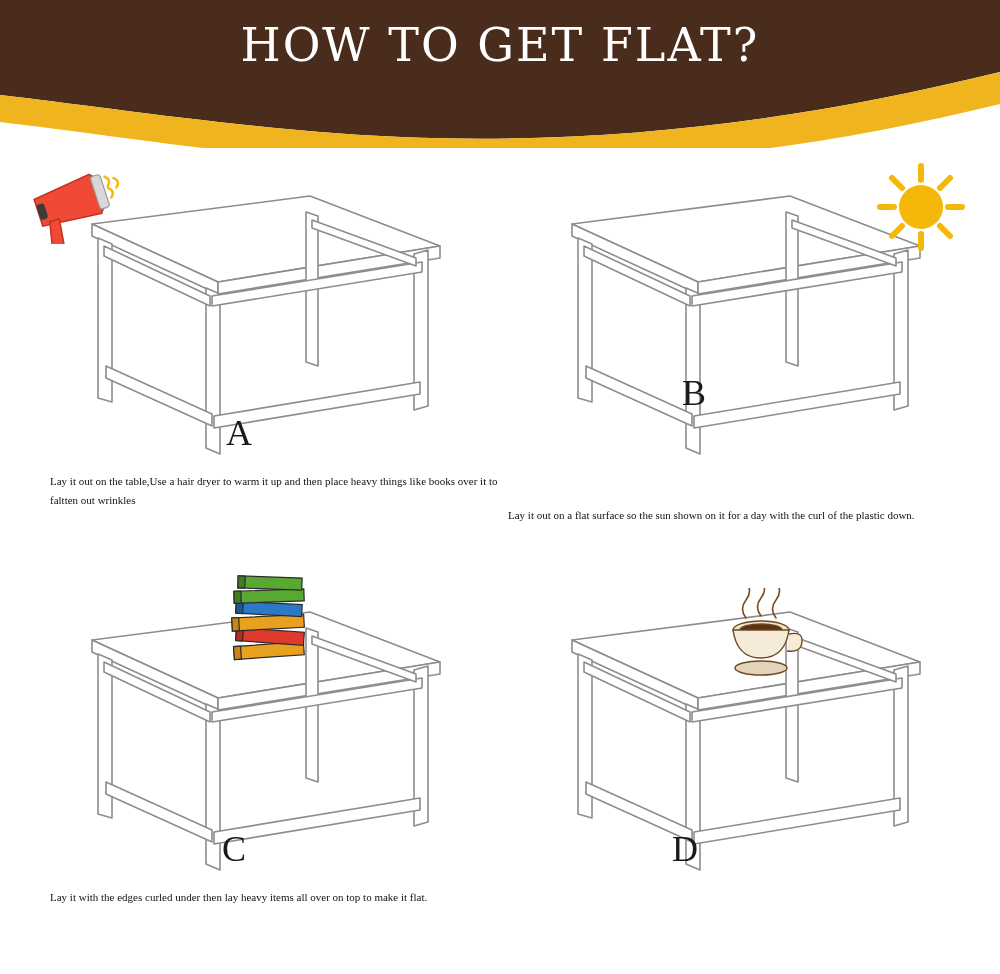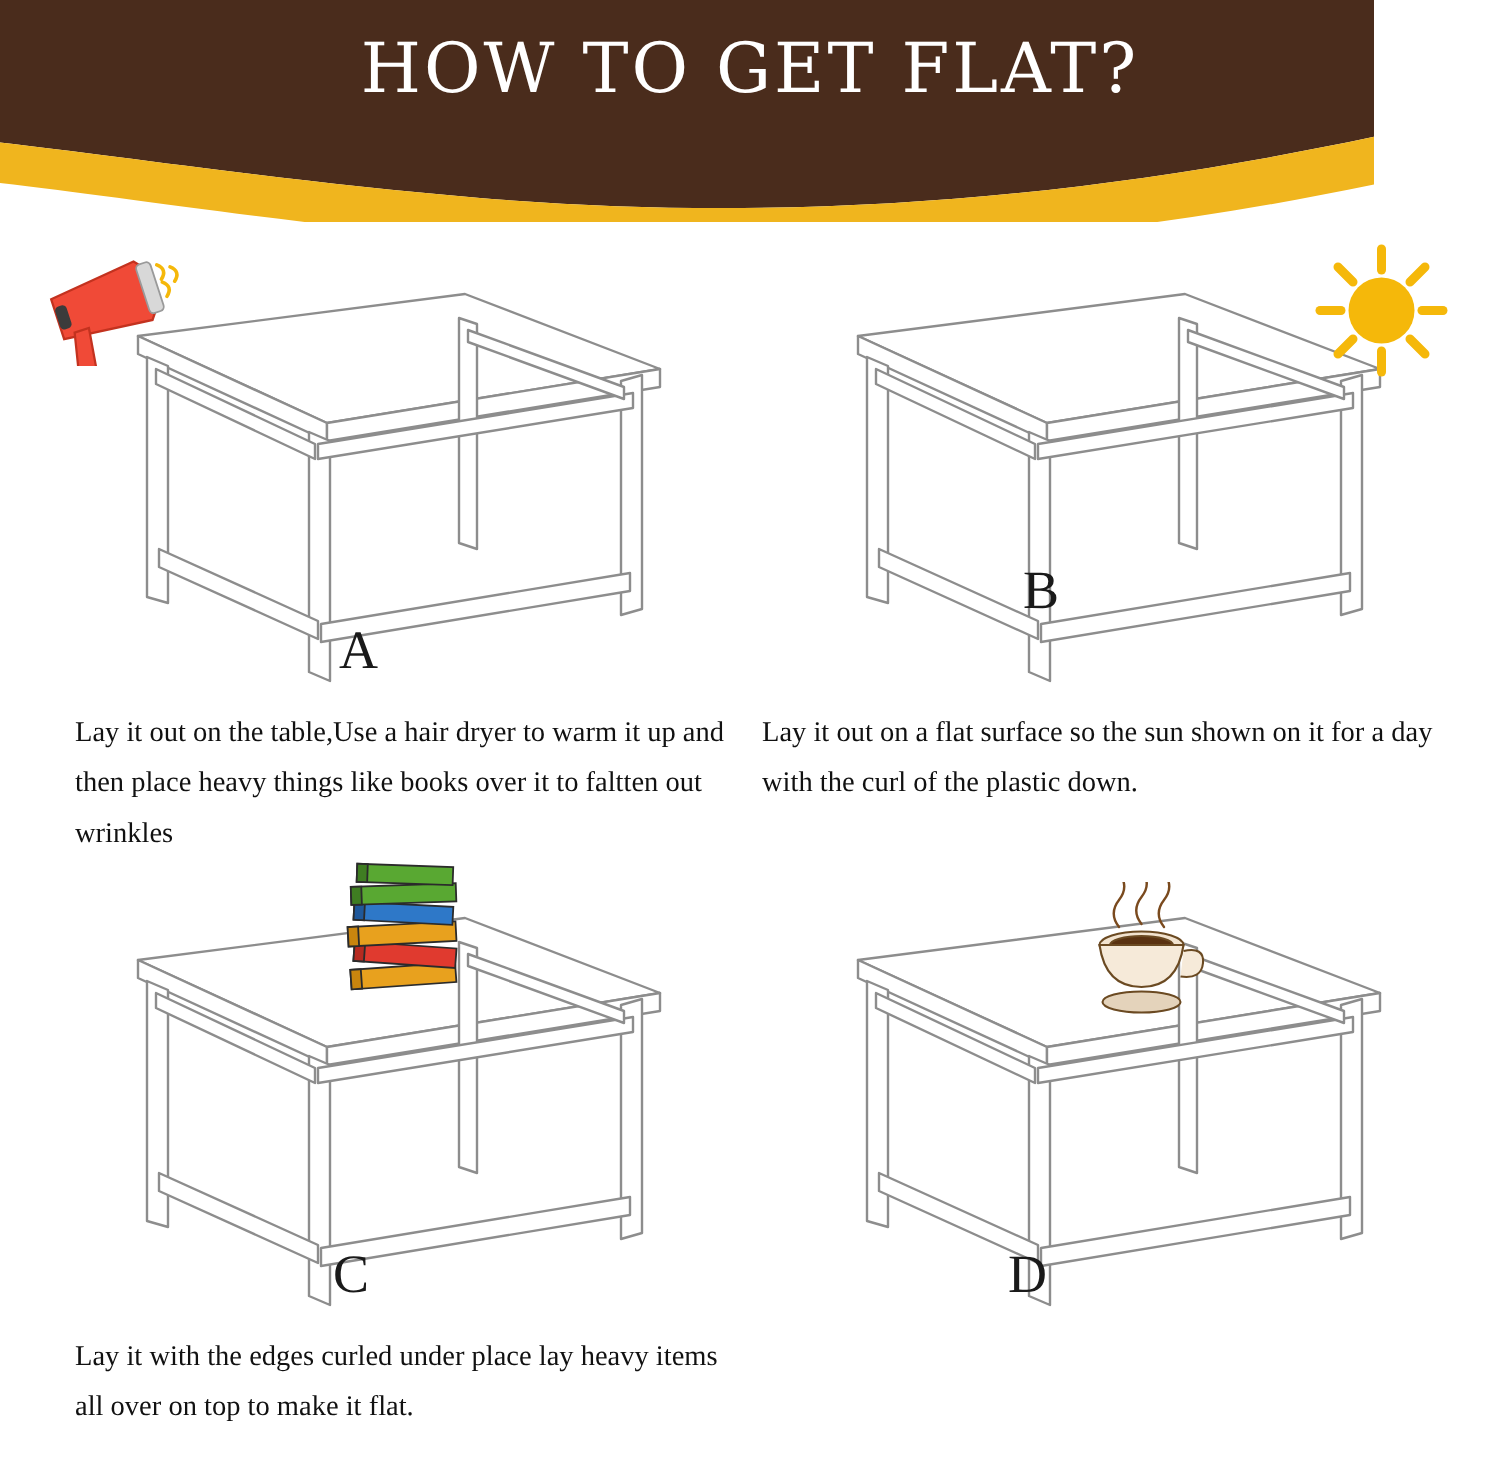--- a/index.html
+++ b/index.html
@@ -12,21 +12,21 @@
     background: #ffffff;
     font-family: "Liberation Serif", serif;
     overflow: hidden;
     position: relative;
   }
 
   
   .header {
     position: absolute;
     left: 0; top: 0;
-    width: 916px;
+    width: 1000px;
     height: 152px;
     overflow: hidden;
   }
   .header-bg {
     position: absolute;
     left: 0; top: 0;
     width: 1000px;
     height: 152px;
   }
   .header-title {
@@ -73,26 +73,26 @@
     font-size: 36px;
     color: #1a1a1a;
     z-index: 4;
   }
   .panel-caption {
     position: absolute;
     left: 30px;
     top: 318px;
     width: 448px;
     font-family: "Liberation Serif", serif;
-    font-size: 19px;
+    font-size: 11px;
     line-height: 1.75;
     color: #111111;
   }
   .panel-b .panel-caption,
-  .panel-d .panel-caption { left: 8px; width: 470px; }
+  .panel-d .panel-caption { left: 8px; width: 470px; margin-top: 34px; }
 
   svg { display: block; }
 </style>
 </head>
 <body>
 
 <div class="header">
   <svg class="header-bg" viewBox="0 0 1000 152" preserveAspectRatio="none">
     <rect x="0" y="0" width="1000" height="152" fill="#ffffff"></rect>
     <path d="M0,0 L1000,0 L1000,72 C780,126 560,152 320,132 C190,121 80,104 0,95 Z" fill="#4a2c1c"></path>
@@ -228,21 +228,21 @@
           <rect x="18" y="30" width="7" height="12" fill="#3f7d22"></rect>
         </g>
         <g transform="rotate(2 55 22)">
           <rect x="22" y="17" width="64" height="12" fill="#59a832"></rect>
           <rect x="22" y="17" width="7" height="12" fill="#3f7d22"></rect>
         </g>
       </g>
     </svg>
 
     <div class="panel-letter" style="left:202px; top:258px;">C</div>
-    <div class="panel-caption">Lay it with the edges curled under place lay heavy items all over on top to make it flat.</div>
+    <div class="panel-caption">Lay it with the edges curled under then lay heavy items all over on top to make it flat.</div>
   </div>
 
   <div class="panel panel-d">
     <svg class="panel-art" viewBox="0 0 480 318">
       <g fill="#ffffff" stroke="#8d8d8d" stroke-width="1.6" stroke-linejoin="round">
         <polygon points="72,70 290,42 420,92 198,128"></polygon>
         <polygon points="72,70 72,82 198,140 198,128"></polygon>
         <polygon points="198,128 198,140 420,104 420,92"></polygon>
         <polygon points="78,84 92,90 92,248 78,244"></polygon>
         <polygon points="186,134 200,140 200,300 186,294"></polygon>

